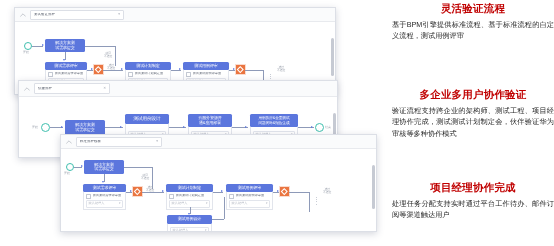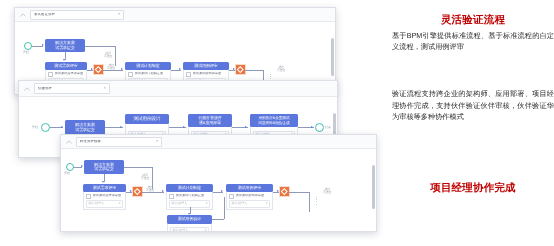--- a/index.html
+++ b/index.html
@@ -427,28 +427,30 @@
       </div>
       <div class="edge h" style="left:151px;top:70px;width:12px;"></div>
       <div class="edge v" style="left:162.6px;top:48px;height:22px;"></div>
 
       <div class="vscroll" style="height:44px;"></div>
     </div>
   </div>
 
   <div class="features">
 
-    <div class="feature" style="top:13px;">
+    <div class="feature" style="top:2px;">
       <h3>灵活验证流程</h3>
       <p>基于BPM引擎提供标准流程、基于标准流程的自定义流程，测试用例评审</p>
     </div>
 
     <div class="feature" style="top:88px;">
-      <p>验证流程支持跨企业的架构师、应用部署、项目经理协作完成，支持伙伴验证伙伴审核，伙伴验证华为审核等多种协作模式</p>
+      <h3>多企业多用户协作验证</h3>
+      <p>验证流程支持跨企业的架构师、测试工程、项目经理协作完成，测试测试计划制定会，伙伴验证华为审核等多种协作模式</p>
     </div>
 
     <div class="feature" style="top:181px;">
       <h3>项目经理协作完成</h3>
+      <p>处理任务分配支持实时通过平台工作待办、邮件订阅等渠道触达用户</p>
     </div>
 
   </div>
 
 </div>
 
 </body></html>

